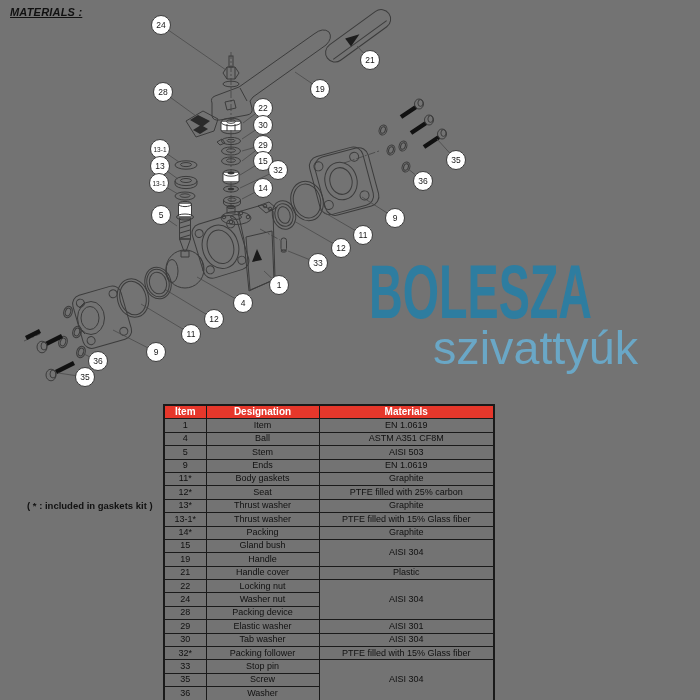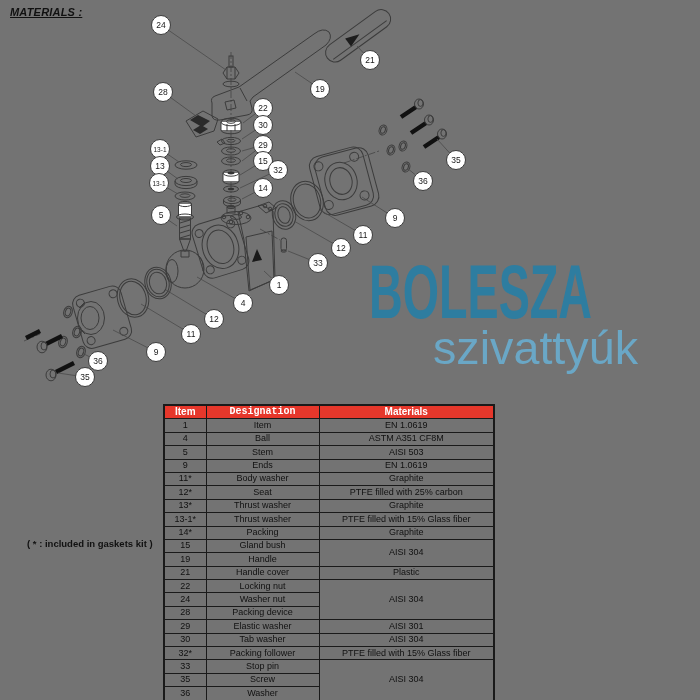--- a/index.html
+++ b/index.html
@@ -9,21 +9,21 @@
   .materials-label{
     position:absolute;left:10px;top:6px;
     font-size:11px;font-weight:bold;font-style:italic;
     text-decoration:underline;color:#111;letter-spacing:.2px;
   }
 
   #diagram-svg{position:absolute;left:0;top:0;}
 
   .gasket-note{
     position:absolute;left:27px;top:500px;width:132px;
-    font-size:9.5px;font-weight:bold;color:#111;white-space:nowrap;margin-top:38px;
+    font-size:9.5px;font-weight:bold;color:#111;white-space:nowrap;
   }
 
   table.parts{
     position:absolute;left:163px;top:404px;
     border-collapse:collapse;table-layout:fixed;width:330px;
     font-size:9px;color:#111;
   }
   table.parts th, table.parts td{
     border:1px solid #1a1a1a;text-align:center;vertical-align:middle;
     padding:0 2px;height:12.4px;line-height:1.05;overflow:hidden;white-space:nowrap;
@@ -430,21 +430,21 @@
 
   <table class="parts">
     <colgroup>
       <col class="col-item">
         <col class="col-desig">
         <col class="col-mat">
     </colgroup>
     <thead>
       <tr>
         <th style="background: rgb(230, 55, 43);">Item</th>
-        <th style="background: rgb(230, 55, 43); font-family: Liberation Mono, monospace;">Designation</th>
+        <th style="background: rgb(230, 55, 43);">Designation</th>
         <th style="background: rgb(230, 55, 43);">Materials</th>
       </tr>
     </thead>
     <tbody id="parts-body">
         <tr>
           <td>1</td>
           <td>Item</td>
           <td>EN 1.0619</td>
         </tr>
         <tr>
@@ -457,21 +457,21 @@
           <td>Stem</td>
           <td>AISI 503</td>
         </tr>
         <tr>
           <td>9</td>
           <td>Ends</td>
           <td>EN 1.0619</td>
         </tr>
         <tr>
           <td>11*</td>
-          <td>Body washer</td>
+          <td>Body gaskets</td>
           <td>Graphite</td>
         </tr>
         <tr>
           <td>12*</td>
           <td>Seat</td>
           <td>PTFE filled with 25% carbon</td>
         </tr>
         <tr>
           <td>13*</td>
           <td>Thrust washer</td>

